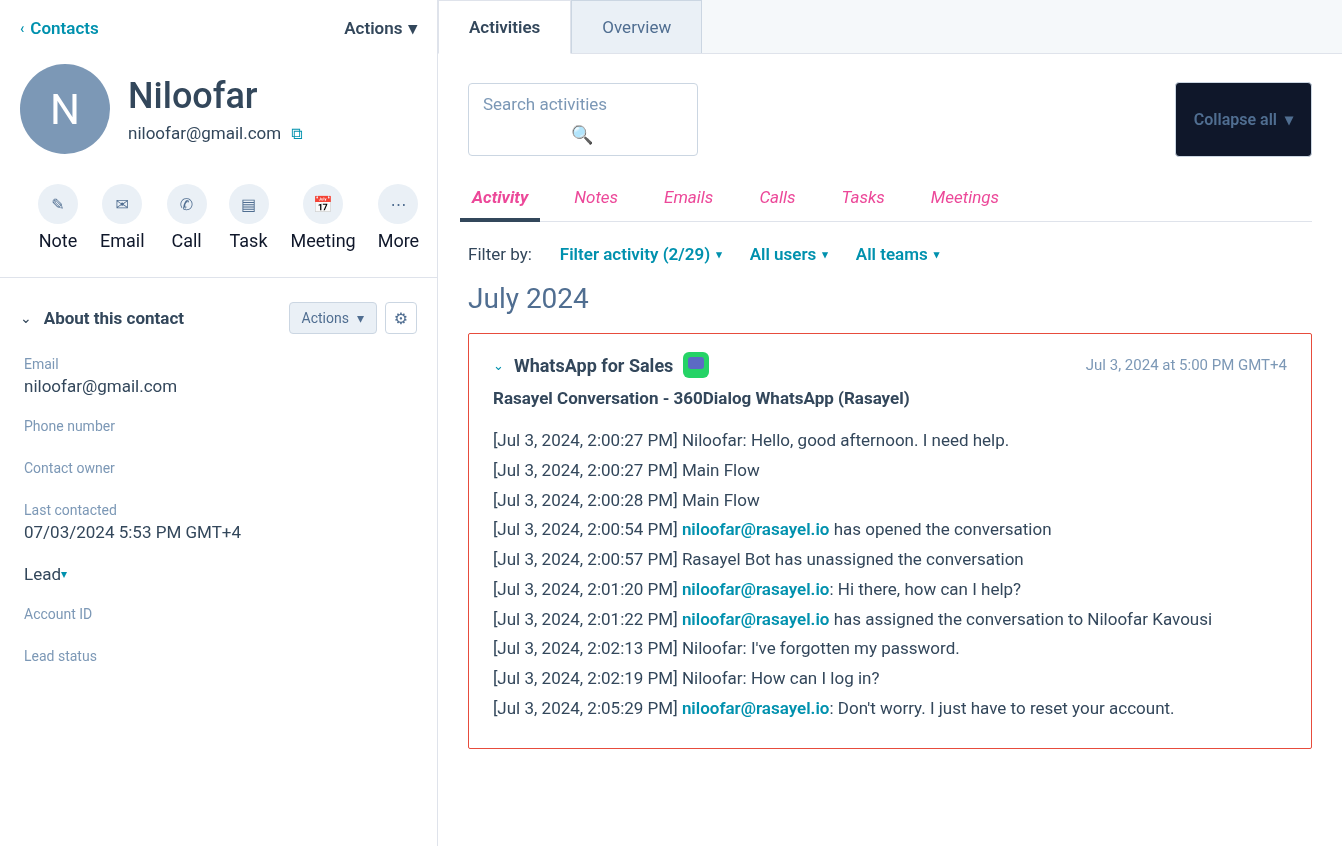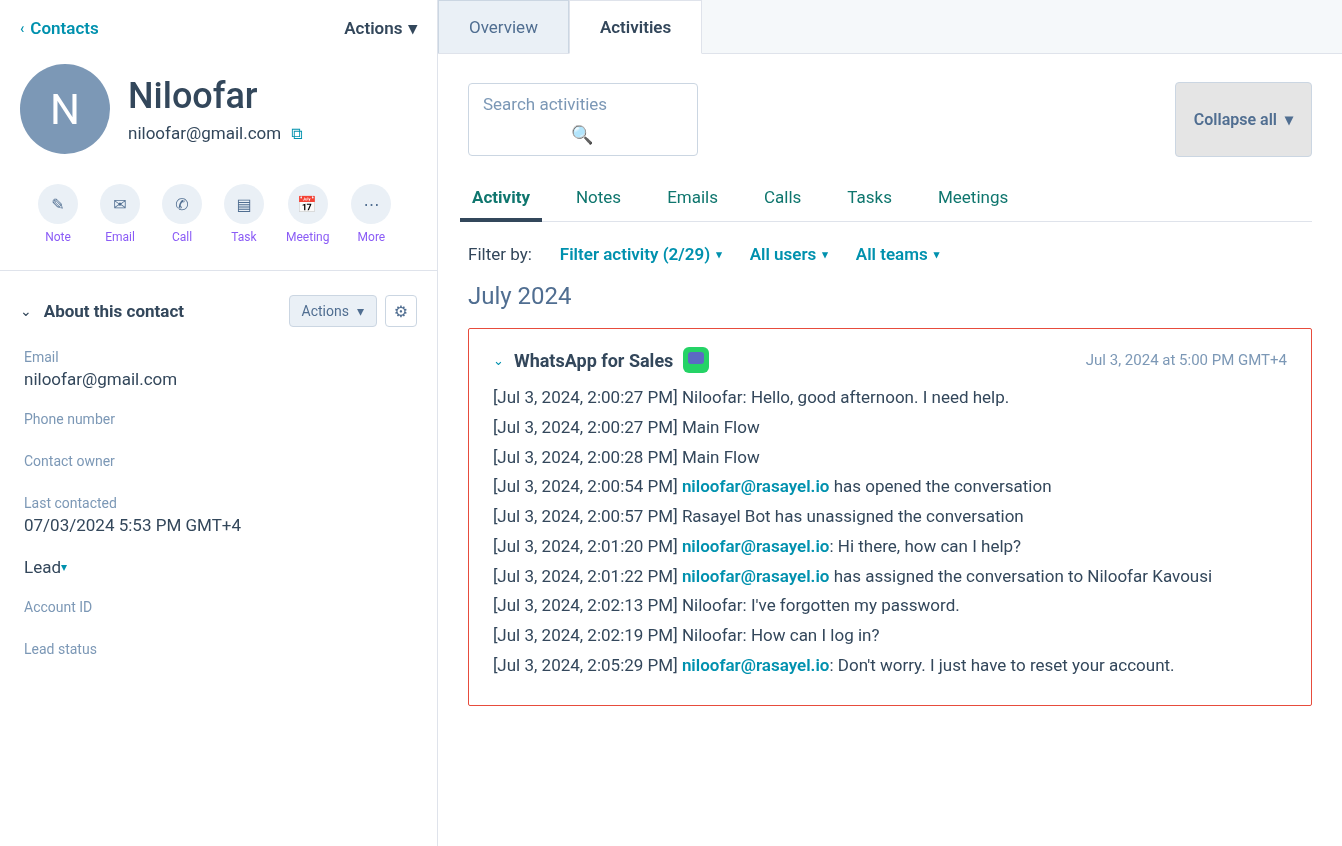--- a/index.html
+++ b/index.html
@@ -114,22 +114,22 @@
   height: 40px;
   border-radius: 50%;
   background: #eaf0f6;
   display: flex;
   align-items: center;
   justify-content: center;
   color: #506e91;
   font-size: 16px;
 }
 .action-btn .lbl {
-  font-size: 12px;
-  color: #8b5cf6;
+  font-size: 18px;
+  color: #0f172a;
 }
 .section-divider {
   border-top: 1px solid #dfe3eb;
   margin-top: 4px;
 }
 .about-header {
   display: flex;
   justify-content: space-between;
   align-items: center;
   padding: 24px 20px 14px 20px;
@@ -259,43 +259,44 @@
   color: #506e91;
 }
 .search-box input::placeholder {
   color: #7c98b6;
 }
 .search-box .sicon {
   color: #0091ae;
   font-size: 18px;
 }
 .collapse-btn {
-  background: #e5e5e5;
+  background: #0f172a;
   border: 1px solid #cbd6e2;
   border-radius: 4px;
   padding: 27px 18px;
   font-size: 16px;
   color: #506e91;
   font-weight: 600;
   display: flex;
   align-items: center;
   gap: 8px;
   cursor: pointer;
 }
 .sub-tabs {
   display: flex;
   gap: 38px;
   border-bottom: 1px solid #dfe3eb;
 }
 .sub-tab {
   padding: 10px 4px 14px 4px;
   font-size: 17px;
-  color: #0f766e;
+  color: #ec4899;
   cursor: pointer;
   position: relative;
+  font-style: italic;
 }
 .sub-tab.active {
   font-weight: 700;
 }
 .sub-tab.active::after {
   content: "";
   position: absolute;
   bottom: -1px;
   left: -8px;
   right: -8px;
@@ -316,21 +317,21 @@
   font-weight: 600;
   display: flex;
   align-items: center;
   gap: 6px;
   cursor: pointer;
 }
 .filter-link .caret {
   font-size: 11px;
 }
 .month-header {
-  font-size: 24px;
+  font-size: 28px;
   color: #506e91;
   margin-bottom: 18px;
 }
 .card {
   border: 1.5px solid #e74c3c;
   border-radius: 2px;
   padding: 18px 24px 24px 24px;
   background: #fff;
 }
 .card-header {
@@ -497,22 +498,22 @@
     <div class="field-label">Account ID</div>
   </div>
   <div class="field-group">
     <div class="field-label">Lead status</div>
     <div class="field-value"></div>
   </div>
 </div>
 
 <div class="main">
   <div class="tabs-top">
+    <div class="tab-top active">Activities</div>
     <div class="tab-top inactive">Overview</div>
-    <div class="tab-top active">Activities</div>
   </div>
 
   <div class="main-inner">
     <div class="search-row">
       <div class="search-box">
         <input type="text" placeholder="Search activities" style="">
         <span class="sicon">🔍</span>
       </div>
       <div class="collapse-btn">
         <span>Collapse all</span>
@@ -549,20 +550,21 @@
 
     <div class="card">
       <div class="card-header">
         <div class="card-title-row">
           <span class="chev">⌄</span>
           <span class="card-title">WhatsApp for Sales</span>
           <span class="app-badge"></span>
         </div>
         <div class="card-date">Jul 3, 2024 at 5:00 PM GMT+4</div>
       </div>
+      <div class="card-subtitle">Rasayel Conversation - 360Dialog WhatsApp (Rasayel)</div>
       <div id="card-body">
           <div class="msg-line"><span>[Jul 3, 2024, 2:00:27 PM] </span><span>Niloofar: Hello, good afternoon. I need help.</span></div>
           <div class="msg-line"><span>[Jul 3, 2024, 2:00:27 PM] </span><span>Main Flow</span></div>
           <div class="msg-line"><span>[Jul 3, 2024, 2:00:28 PM] </span><span>Main Flow</span></div>
           <div class="msg-line"><span>[Jul 3, 2024, 2:00:54 PM] </span><span class="msg-link">niloofar@rasayel.io</span><span> has opened the conversation</span></div>
           <div class="msg-line"><span>[Jul 3, 2024, 2:00:57 PM] </span><span>Rasayel Bot has unassigned the conversation</span></div>
           <div class="msg-line"><span>[Jul 3, 2024, 2:01:20 PM] </span><span class="msg-link">niloofar@rasayel.io</span><span>: Hi there, how can I help?</span></div>
           <div class="msg-line"><span>[Jul 3, 2024, 2:01:22 PM] </span><span class="msg-link">niloofar@rasayel.io</span><span> has assigned the conversation to Niloofar Kavousi</span></div>
           <div class="msg-line"><span>[Jul 3, 2024, 2:02:13 PM] </span><span>Niloofar: I've forgotten my password.</span></div>
           <div class="msg-line"><span>[Jul 3, 2024, 2:02:19 PM] </span><span>Niloofar: How can I log in?</span></div>

